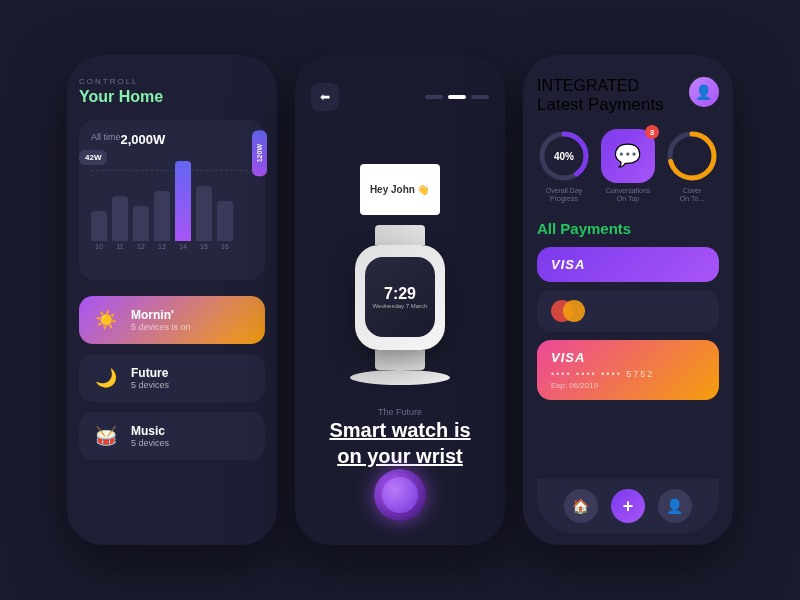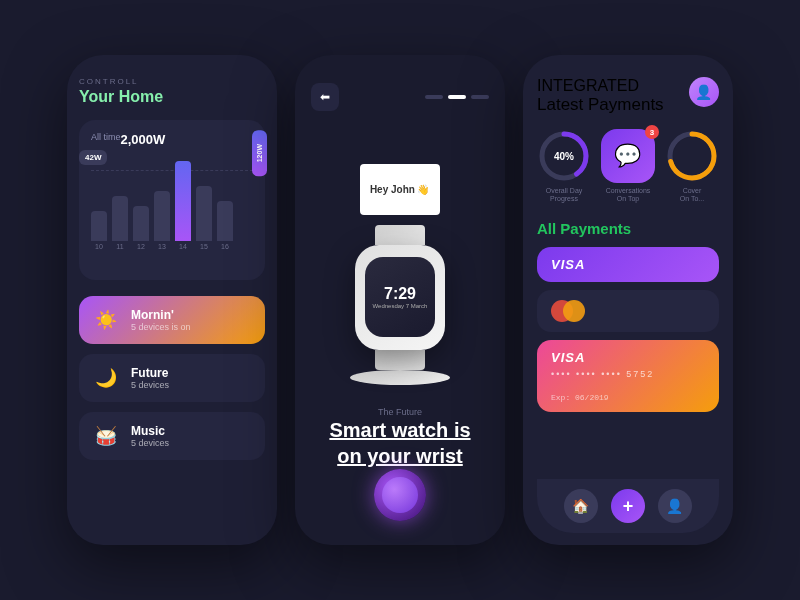--- a/index.html
+++ b/index.html
@@ -371,21 +371,21 @@
       font-style: italic;
       letter-spacing: 1px;
     }
     .mastercard-icon {
       display: flex;
     }
     .mc-left { width: 22px; height: 22px; border-radius: 50%; background: #e74c3c; opacity: 0.9; }
     .mc-right { width: 22px; height: 22px; border-radius: 50%; background: #f39c12; opacity: 0.9; margin-left: -10px; }
 
     .card-number { font-size: 9px; color: rgba(255,255,255,0.7); margin-top: 4px; letter-spacing: 2px; }
-    .card-exp { font-size: 8px; color: rgba(255,255,255,0.6); margin-top: 14px; font-family: Liberation Mono, monospace; }
+    .card-exp { font-size: 8px; color: rgba(255,255,255,0.6); margin-top: 2px; }
 
     
     .bottom-nav {
       background: #252640;
       border-radius: 0 0 36px 36px;
       padding: 10px 20px;
       display: flex;
       justify-content: space-around;
       align-items: center;
       margin-top: auto;

